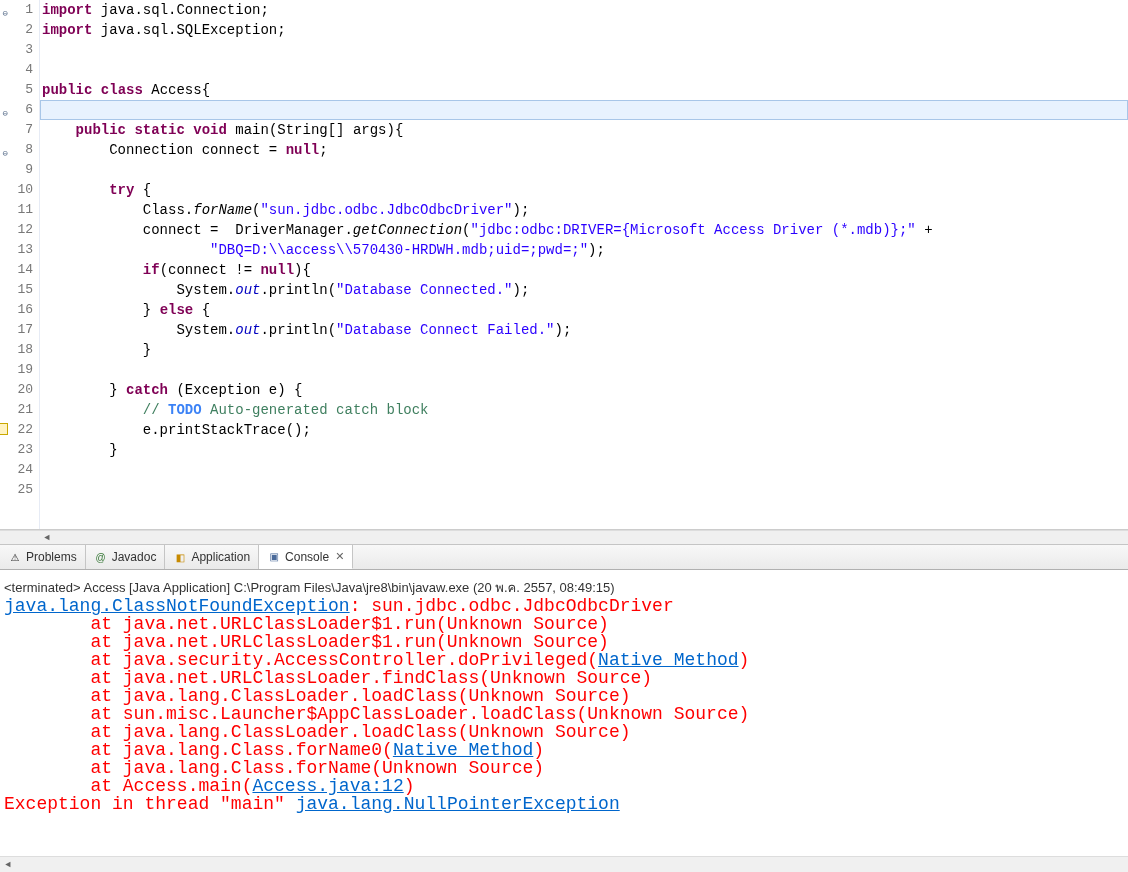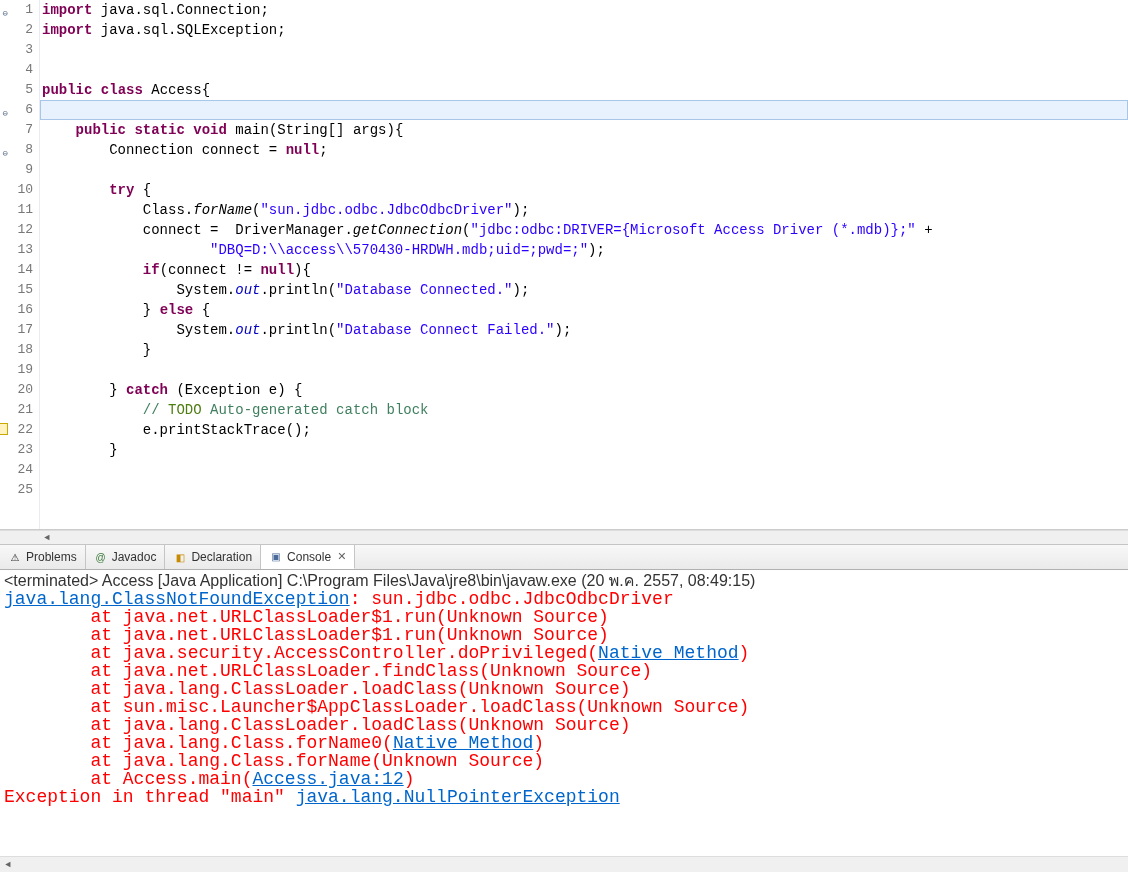--- a/index.html
+++ b/index.html
@@ -66,21 +66,21 @@
 }
 .code-line.highlight {
   background: #e8f2fe;
 }
 .current-line-border {
   box-shadow: inset 0 0 0 1px #a8c6e8;
 }
 .kw { color: #7f0055; font-weight: bold; }
 .str { color: #2a00ff; }
 .com { color: #3f7f5f; }
-.com-tag { color: #4d7c0f; font-weight: normal; }
+.com-tag { color: #3b82f6; font-weight: bold; }
 .static-field { color: #0000c0; font-style: italic; }
 .method-italic { font-style: italic; }
 .plain { color: #000; }
 
 .hscroll-editor {
   height: 14px;
   background: #f0f0f0;
   border-top: 1px solid #ddd;
   display: flex;
   align-items: center;
@@ -130,25 +130,26 @@
 .tab-close {
   font-size: 11px;
   color: #666;
   margin-left: 2px;
 }
 
 .console-header {
   height: 20px;
   background: #fff;
   font-family: "Segoe UI", Tahoma, sans-serif;
-  font-size: 16px;
+  font-size: 13px;
   color: #333;
   display: flex;
   align-items: center;
   padding-left: 4px;
+  margin-top: 7px;
 }
 .console-body {
   flex: 1;
   background: #fff;
   overflow: hidden;
   font-size: 18px;
   padding-left: 4px;
 }
 .con-line {
   height: 18px;
@@ -241,21 +242,21 @@
   <div class="tab">
     <span class="tab-icon">⚠</span>
     <span>Problems</span>
   </div>
   <div class="tab">
     <span class="tab-icon" style="color:#3a7a3a">@</span>
     <span>Javadoc</span>
   </div>
   <div class="tab">
     <span class="tab-icon" style="color:#c78a00">◧</span>
-    <span>Declaration</span>
+    <span>Application</span>
   </div>
   <div class="tab active">
     <span class="tab-icon" style="color:#4a6a9a">▣</span>
     <span>Console</span>
     <span class="tab-close">✕</span>
   </div>
 </div>
 
 <div class="console-header">
   <span>&lt;terminated&gt; Access [Java Application] C:\Program Files\Java\jre8\bin\javaw.exe (20 พ.ค. 2557, 08:49:15)</span>

